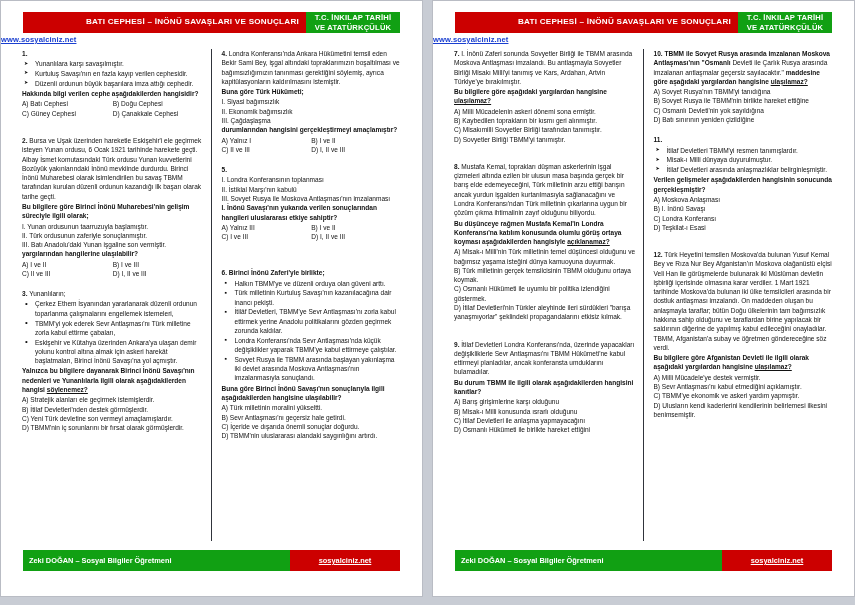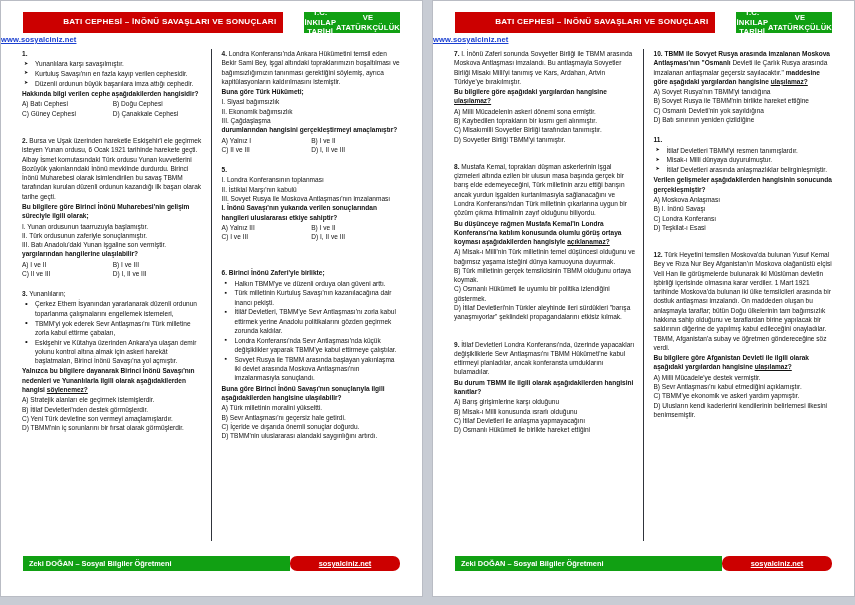--- a/index.html
+++ b/index.html
@@ -55,27 +55,26 @@
     line-height: 1;
   }
   .banner-green {
     flex: 0 0 94px;
     background: #11a013;
     color: #ffffff;
     font-size: 7.6px;
     font-weight: bold;
     letter-spacing: 0.2px;
     display: flex;
-    flex-direction: row;
+    flex-direction: column;
     align-items: center;
     justify-content: center;
     box-sizing: border-box;
     line-height: 1.25;
     text-align: center;
-    margin-left: 21px;
   }
   .site-url {
     text-align: left;
     margin-top: 2px;
     color: #1a3fd0;
     font-size: 7.6px;
     font-weight: bold;
     text-decoration: underline;
     letter-spacing: 0.1px;
   }
@@ -139,21 +138,21 @@
   .opts-list .opt { display: block; }
   .opt { margin: 0; }
 
   
   .footer {
     display: flex;
     position: absolute;
     left: 22px;
     right: 22px;
     bottom: 25px;
-    height: 15px;
+    height: 21px;
   }
   .footer-green {
     flex: 1 1 auto;
     background: #11a013;
     color: #ffffff;
     font-size: 7.4px;
     font-weight: bold;
     display: flex;
     align-items: center;
     padding-left: 6px;
@@ -165,21 +164,20 @@
     background: #cc0000;
     color: #ffffff;
     font-size: 7.4px;
     font-weight: bold;
     text-decoration: underline;
     display: flex;
     align-items: center;
     justify-content: center;
     box-sizing: border-box;
     line-height: 1;
-    border-radius: 7px;
   }
 </style>
 </head>
 <body>
 
 <div class="workspace">
 
   <div class="page left">
 
     <div class="banner">

